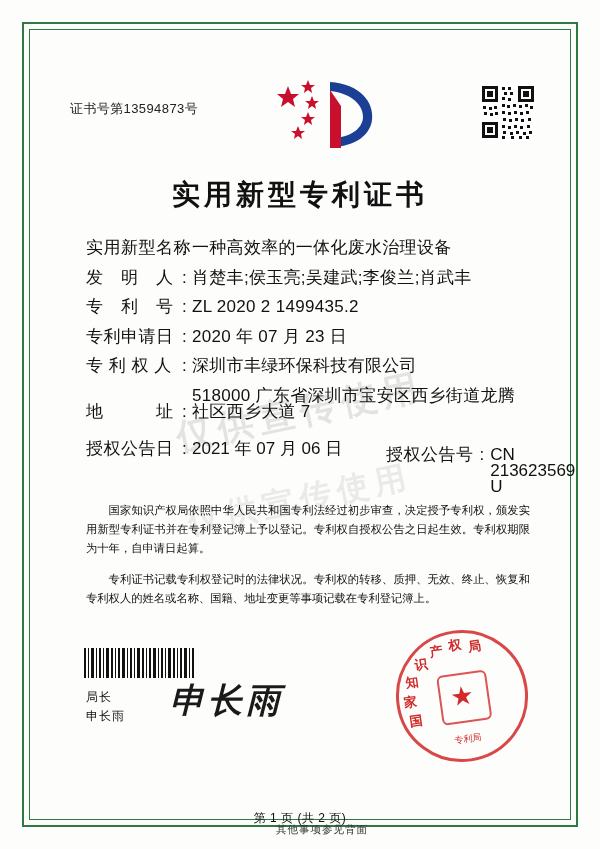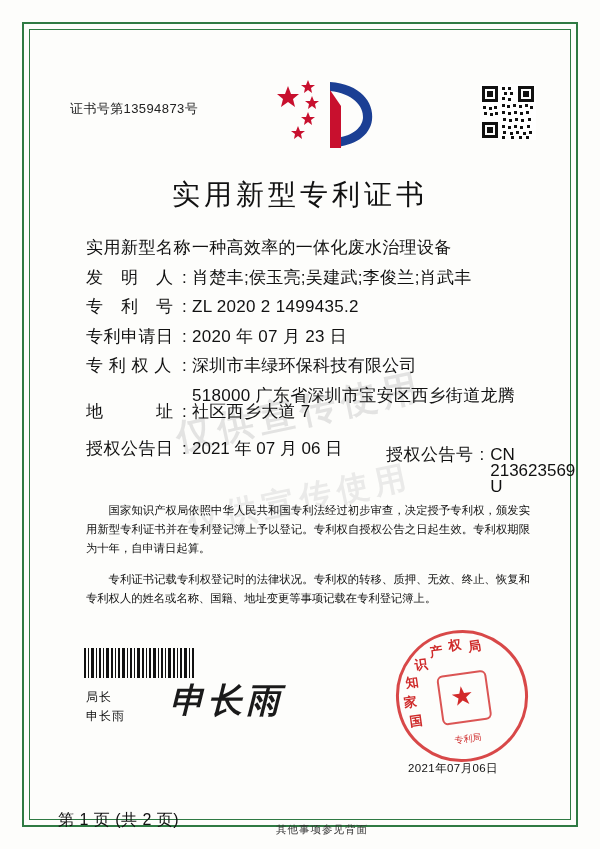--- a/index.html
+++ b/index.html
@@ -78,21 +78,21 @@
 
   
   .title {
     position: absolute;
     left: 0;
     right: 0;
     top: 118px;
     text-align: center;
     font-family: "DejaVu Sans", sans-serif;
     font-size: 28px;
-    font-weight: normal;
+    font-weight: bold;
     letter-spacing: 4px;
     color: #111;
   }
 
   
   .fields {
     position: absolute;
     left: 28px;
     right: 10px;
     top: 182px;
@@ -265,21 +265,22 @@
     color: #111;
     letter-spacing: 0.4px;
   }
 
   
   .page-no {
     position: absolute;
     left: 0;
     right: 0;
     top: 752px;
-    font-size: 16px;
+    text-align: center;
+    font-size: 12px;
     color: #111;
     letter-spacing: 0.5px;
   }
 
   
   .footer-note {
     position: absolute;
     left: 0;
     right: 0;
     bottom: 12px;
@@ -511,21 +512,20 @@
       <div class="seal-char" style="transform: rotate(-110deg) translateY(-52px) rotate(110deg);">国</div>
       <div class="seal-char" style="transform: rotate(-88deg) translateY(-52px) rotate(88deg);">家</div>
       <div class="seal-char" style="transform: rotate(-66deg) translateY(-52px) rotate(66deg);">知</div>
       <div class="seal-char" style="transform: rotate(-44deg) translateY(-52px) rotate(44deg);">识</div>
       <div class="seal-char" style="transform: rotate(-22deg) translateY(-52px) rotate(22deg);">产</div>
       <div class="seal-char" style="transform: rotate(0deg) translateY(-52px) rotate(0deg);">权</div>
       <div class="seal-char" style="transform: rotate(22deg) translateY(-52px) rotate(-22deg);">局</div>
       <div class="seal-bottom">专利局</div>
     </div>
 
-    <div class="seal-date">2021年07月06日</div>
 
     <div class="page-no">第 1 页 (共 2 页)</div>
 
   </div>
 
   <div class="footer-note">其他事项参见背面</div>
 
 </div>
 
 </body></html>

